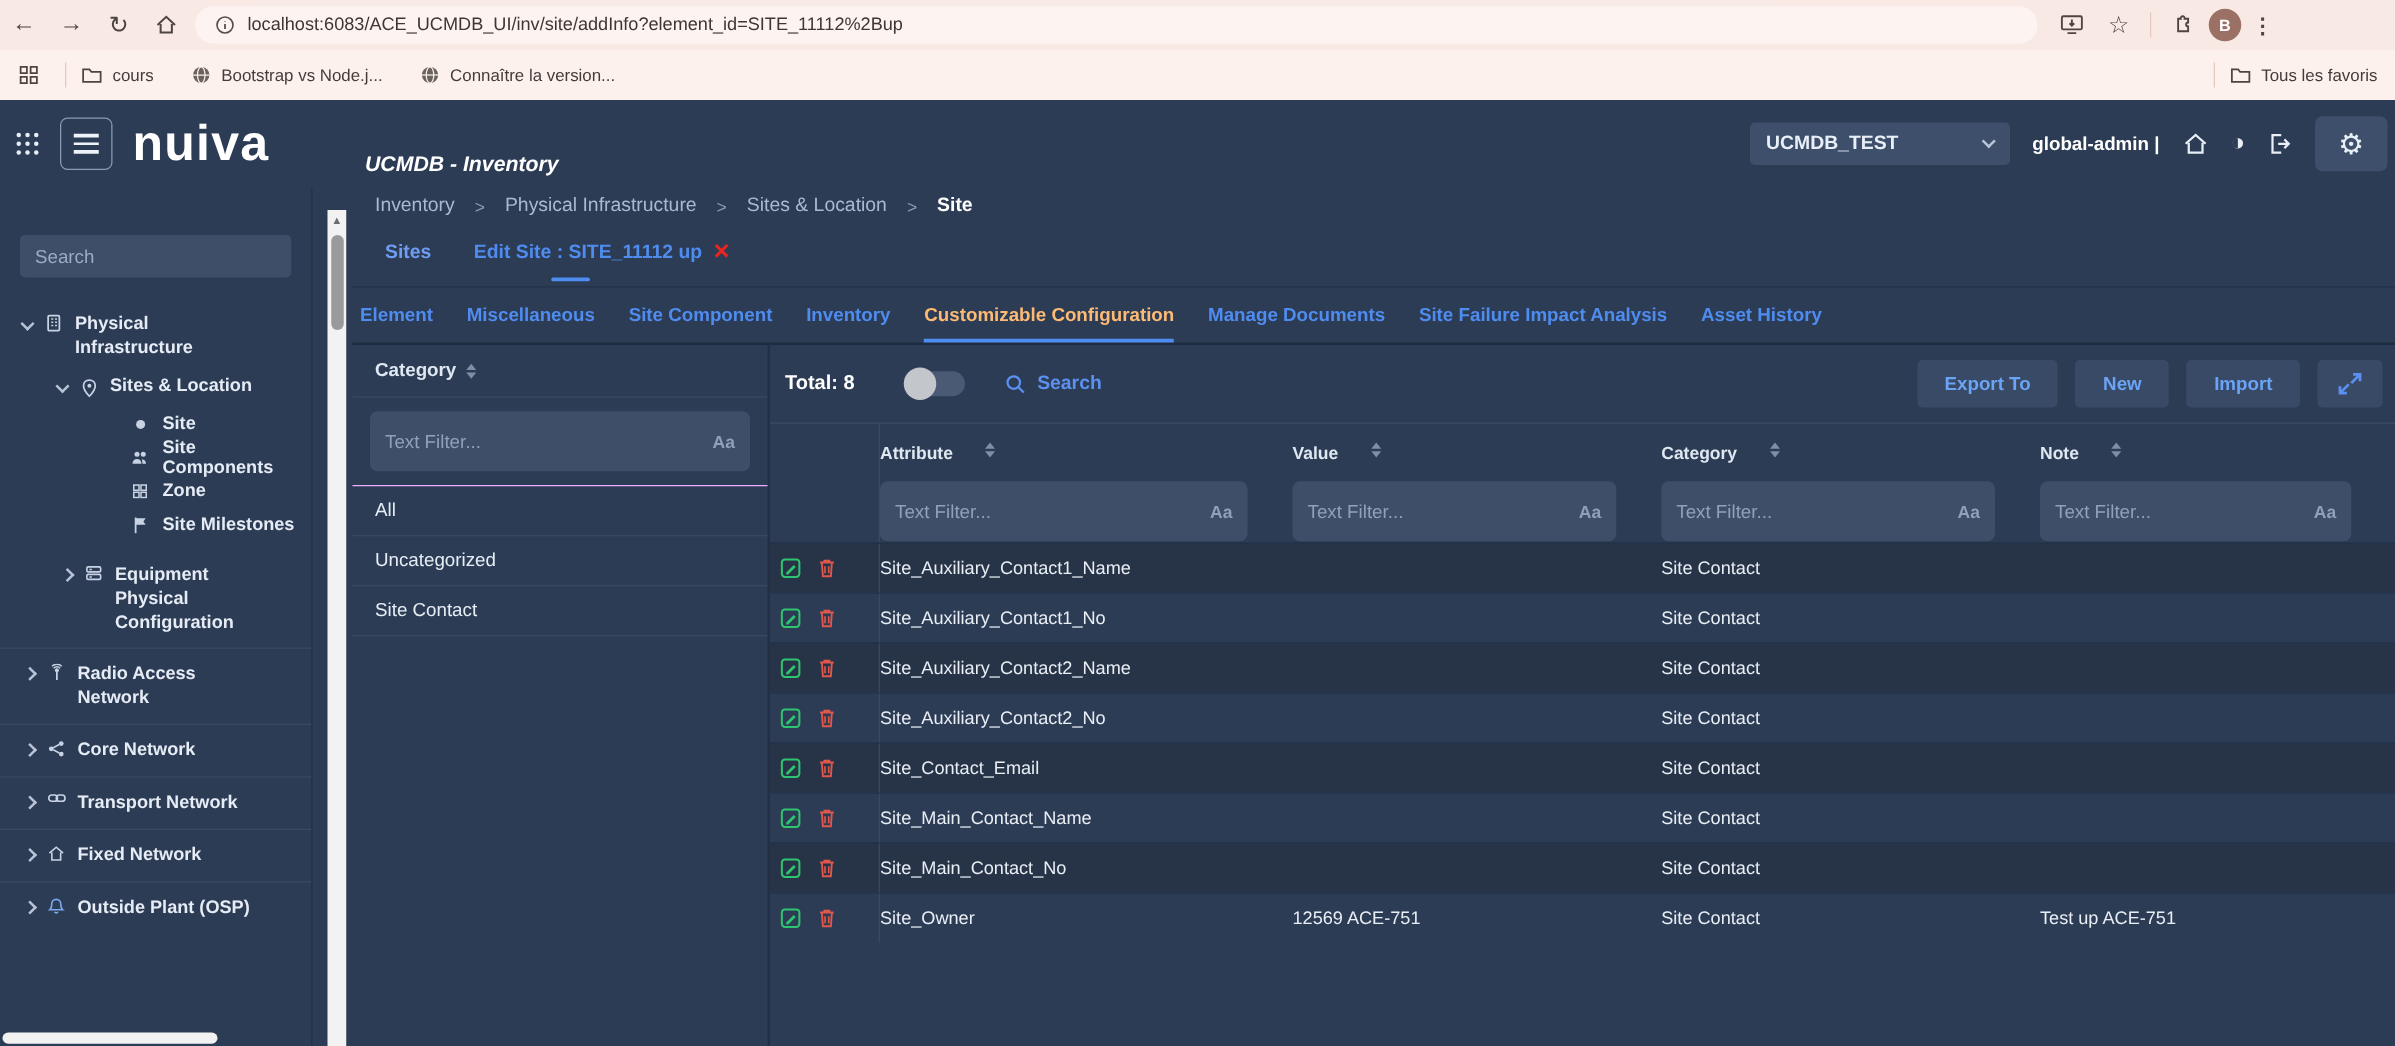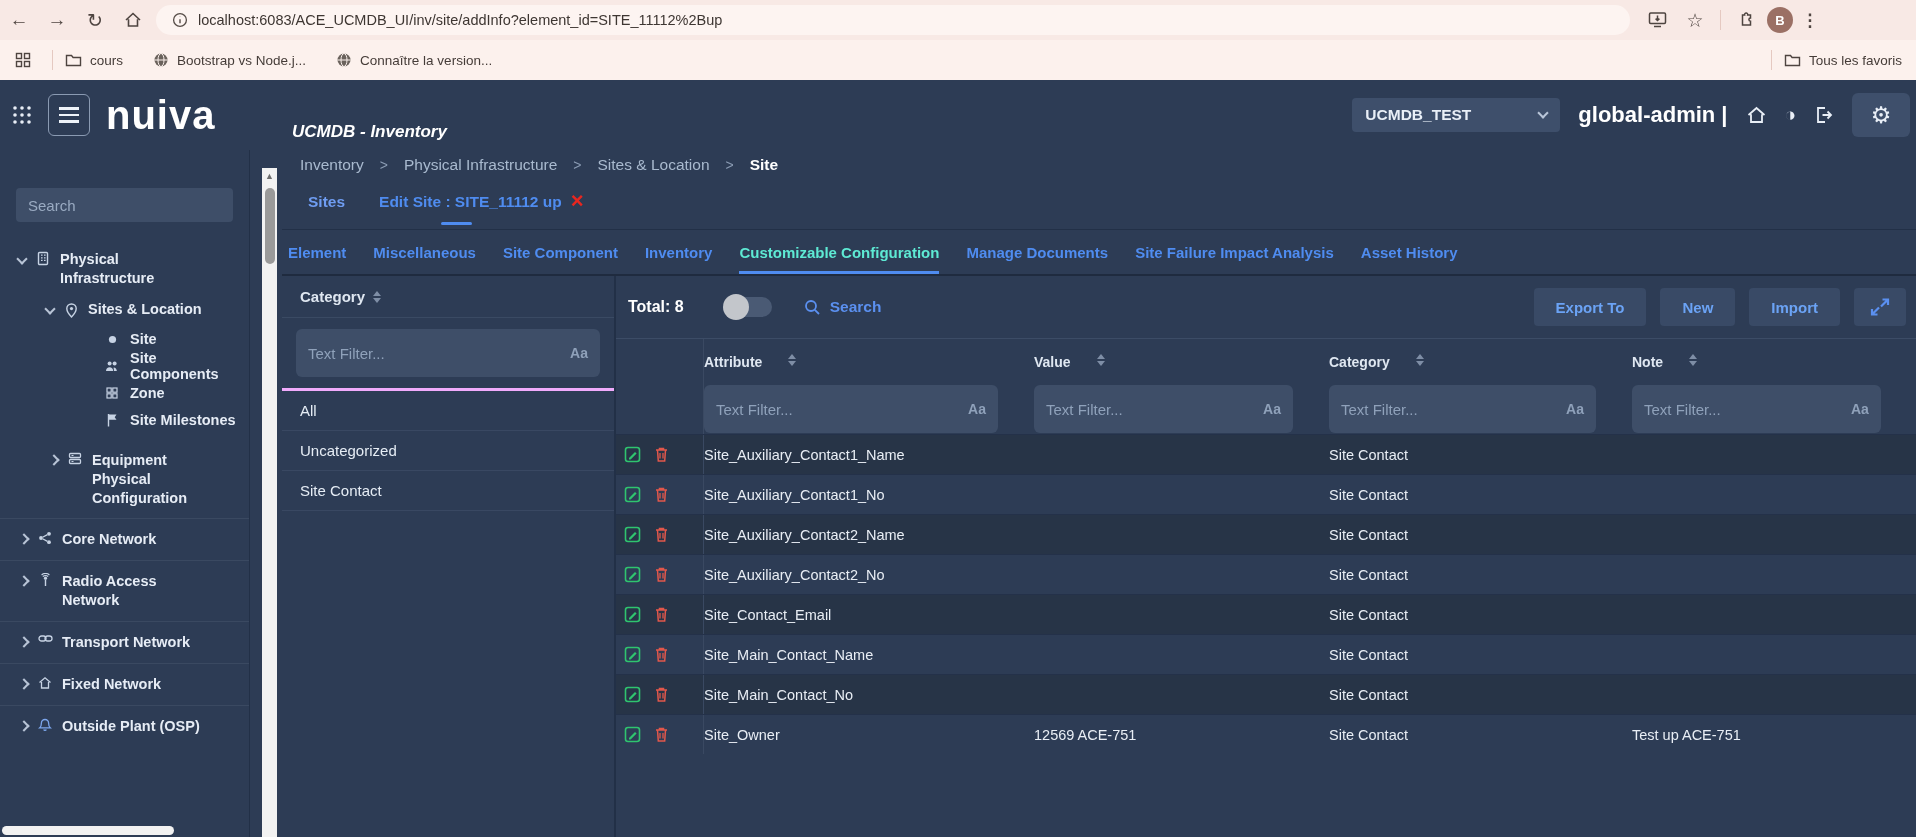--- a/index.html
+++ b/index.html
@@ -26,21 +26,21 @@
   .app-header { position:absolute; top:80px; left:0; width:100%; height:70px; display:flex; align-items:center; }
   .grid9 { margin-left:12px; }
   .burger { margin-left:16px; width:42px; height:42px; border:1.5px solid #8a9ab2; border-radius:6px; display:flex; flex-direction:column; justify-content:center; align-items:center; gap:4px; cursor:pointer; }
   .burger i { display:block; width:20px; height:2.5px; background:#eef3f9; }
   .logo { margin-left:16px; font-size:40px; font-weight:bold; letter-spacing:1px; color:#fff; line-height:1; text-transform:lowercase; }
   .app-title { position:absolute; left:292px; top:42px; font-size:17px; font-weight:bold; font-style:italic; color:#fff; }
   .hdr-right { position:absolute; right:6px; top:0; height:70px; display:flex; align-items:center; gap:18px; }
   .env-select { width:208px; height:34px; background:#3e4f6b; border-radius:4px; display:flex; align-items:center; justify-content:space-between; padding:0 13px; cursor:pointer; }
   .env-select span { font-size:15.5px; font-weight:bold; color:#e9eff7; }
   .chev { width:8px; height:8px; border-right:2px solid #b9c6d9; border-bottom:2px solid #b9c6d9; transform:rotate(45deg); margin-top:-4px; }
-  .user-label { font-size:22px; font-weight:bold; color:#fff; white-space:nowrap; }
+  .user-label { font-size:15px; font-weight:bold; color:#fff; white-space:nowrap; }
   .hdr-ic { color:#e9eff7; display:flex; align-items:center; cursor:pointer; }
   .contrast-glyph { font-size:19px; }
   .gear-btn { width:58px; height:44px; background:#3e4f6b; border-radius:6px; display:flex; align-items:center; justify-content:center; font-size:23px; color:#e9eff7; cursor:pointer; }
 
   
   .sidebar { position:absolute; top:150px; left:0; width:250px; height:687px; border-right:1px solid #223047; }
   .side-search { margin:38px 16px 0 16px; height:34px; background:#3e4e68; border-radius:4px; display:flex; align-items:center; padding:0 12px; }
   .side-search input { width:100%; background:transparent; border:none; outline:none; color:#cfdae8; font-size:15px; font-family:"Liberation Sans", sans-serif; }
   .side-search input::placeholder { color:#9aabc2; }
   .tree { margin-top:28px; font-size:14.5px; font-weight:bold; color:#e6ecf5; }
@@ -71,37 +71,37 @@
 
   .tabrow { position:relative; height:50px; display:flex; align-items:flex-start; padding-top:13px; padding-left:26px; gap:34px; border-bottom:1px solid #223047; }
   .tab { font-size:15.5px; font-weight:bold; cursor:pointer; display:flex; align-items:center; gap:9px; }
   .tab-sites { color:#6f9df2; }
   .tab-edit { color:#4f8cf0; position:relative; padding-bottom:14px; }
   .tab-edit::after { content:""; position:absolute; left:62px; right:112px; bottom:0; height:3px; background:#4f8cf0; border-radius:2px; }
   .tab-close { color:#e8261f; font-size:22px; font-weight:bold; line-height:14px; margin-top:-2px; }
 
   .subtabs { height:46px; display:flex; align-items:stretch; gap:27px; padding-left:6px; border-bottom:2px solid #1f2b3f; }
   .subtab { display:flex; align-items:center; font-size:15px; font-weight:bold; color:#4f8cf0; cursor:pointer; border-bottom:3px solid transparent; padding-top:3px; }
-  .subtab.active { color:#5eead4; border-bottom-color:#4f8cf0; }
+  .subtab.active { color:#fdba74; border-bottom-color:#4f8cf0; }
 
   .panels { position:absolute; top:126px; left:0; right:0; bottom:0; display:flex; }
 
   
   .catpanel { width:334px; flex:0 0 auto; border-right:2px solid #223047; }
   .cat-h { height:42px; display:flex; align-items:center; padding-left:18px; font-size:15px; font-weight:bold; color:#dfe7f1; border-bottom:1px solid #3a4a63; }
   .sort { display:inline-flex; flex-direction:column; gap:2px; margin-left:8px; }
   .sort i { width:0; height:0; border-left:4px solid transparent; border-right:4px solid transparent; }
   .sort .up { border-bottom:5px solid #7e8ea6; }
   .sort .dn { border-top:5px solid #7e8ea6; }
   .filterbox { display:flex; align-items:center; background:#3e4e68; border-radius:6px; height:48px; padding:0 12px; }
   .filterbox input { flex:1; min-width:0; background:transparent; border:none; outline:none; color:#dfe7f1; font-size:15px; font-family:"Liberation Sans", sans-serif; }
   .filterbox input::placeholder { color:#8fa1ba; }
   .aa { font-size:14px; font-weight:bold; color:#8fa1ba; margin-left:8px; }
   .cat-filter-wrap { padding:11px 14px; }
-  .cat-list { border-top:3px solid #f0abfc; }
+  .cat-list { border-top:1px solid #f0abfc; }
   .cat-item { height:40px; display:flex; align-items:center; padding-left:18px; font-size:15px; color:#e6edf5; border-bottom:1px solid #394862; cursor:pointer; }
 
   
   .tablearea { flex:1; display:flex; flex-direction:column; min-width:0; }
   .toolbar { height:62px; display:flex; align-items:center; padding:0 10px 0 12px; }
   .total { font-size:16px; font-weight:bold; color:#fff; }
   .toggle { position:relative; width:46px; height:20px; background:#4a5a74; border-radius:10px; margin-left:42px; cursor:pointer; }
   .toggle .knob { position:absolute; left:-3px; top:-3px; width:26px; height:26px; border-radius:50%; background:#c3c6cb; }
   .search-link { display:flex; align-items:center; gap:9px; margin-left:32px; color:#5b90f0; font-size:15.5px; font-weight:bold; cursor:pointer; }
   .tb-spacer { flex:1; }
@@ -326,39 +326,39 @@
               <rect x="1.5" y="7.5" width="11" height="4" rx="1" fill="none" stroke="#c7d3e4" stroke-width="1.3"></rect>
               <path d="M3.5 3.5h2M3.5 9.5h2" stroke="#c7d3e4" stroke-width="1.2"></path>
             </svg>
         </span>
         <span class="lbl">Equipment Physical Configuration</span>
       </div>
 
       <div class="nav-group">
         <i class="t-chev-r"></i>
         <span class="t-ic">
+          <svg width="15" height="14" viewBox="0 0 15 14">
+              <path d="M7.5 13V6.5" stroke="#c7d3e4" stroke-width="1.4"></path>
+              <circle cx="7.5" cy="5.2" r="1.6" fill="#c7d3e4"></circle>
+              <path d="M3.6 2a5.6 5.6 0 017.8 0M4.9 3.6a3.6 3.6 0 015.2 0" fill="none" stroke="#c7d3e4" stroke-width="1.2"></path>
+            </svg>
+        </span>
+        <span class="lbl">Radio Access Network</span>
+      </div>
+      <div class="nav-group">
+        <i class="t-chev-r"></i>
+        <span class="t-ic">
           <svg width="14" height="14" viewBox="0 0 14 14">
               <circle cx="3" cy="7" r="1.9" fill="#c7d3e4"></circle>
               <circle cx="11" cy="2.8" r="1.9" fill="#c7d3e4"></circle>
               <circle cx="11" cy="11.2" r="1.9" fill="#c7d3e4"></circle>
               <path d="M4.6 6.2l4.8-2.6M4.6 7.8l4.8 2.6" stroke="#c7d3e4" stroke-width="1.2"></path>
             </svg>
         </span>
         <span class="lbl">Core Network</span>
-      </div>
-      <div class="nav-group">
-        <i class="t-chev-r"></i>
-        <span class="t-ic">
-          <svg width="15" height="14" viewBox="0 0 15 14">
-              <path d="M7.5 13V6.5" stroke="#c7d3e4" stroke-width="1.4"></path>
-              <circle cx="7.5" cy="5.2" r="1.6" fill="#c7d3e4"></circle>
-              <path d="M3.6 2a5.6 5.6 0 017.8 0M4.9 3.6a3.6 3.6 0 015.2 0" fill="none" stroke="#c7d3e4" stroke-width="1.2"></path>
-            </svg>
-        </span>
-        <span class="lbl">Radio Access Network</span>
       </div>
       <div class="nav-group">
         <i class="t-chev-r"></i>
         <span class="t-ic">
           <svg width="15" height="9" viewBox="0 0 15 9">
               <rect x="1" y="2" width="7" height="5" rx="2.5" fill="none" stroke="#c7d3e4" stroke-width="1.3"></rect>
               <rect x="7" y="2" width="7" height="5" rx="2.5" fill="none" stroke="#c7d3e4" stroke-width="1.3"></rect>
             </svg>
         </span>
         <span class="lbl">Transport Network</span>

